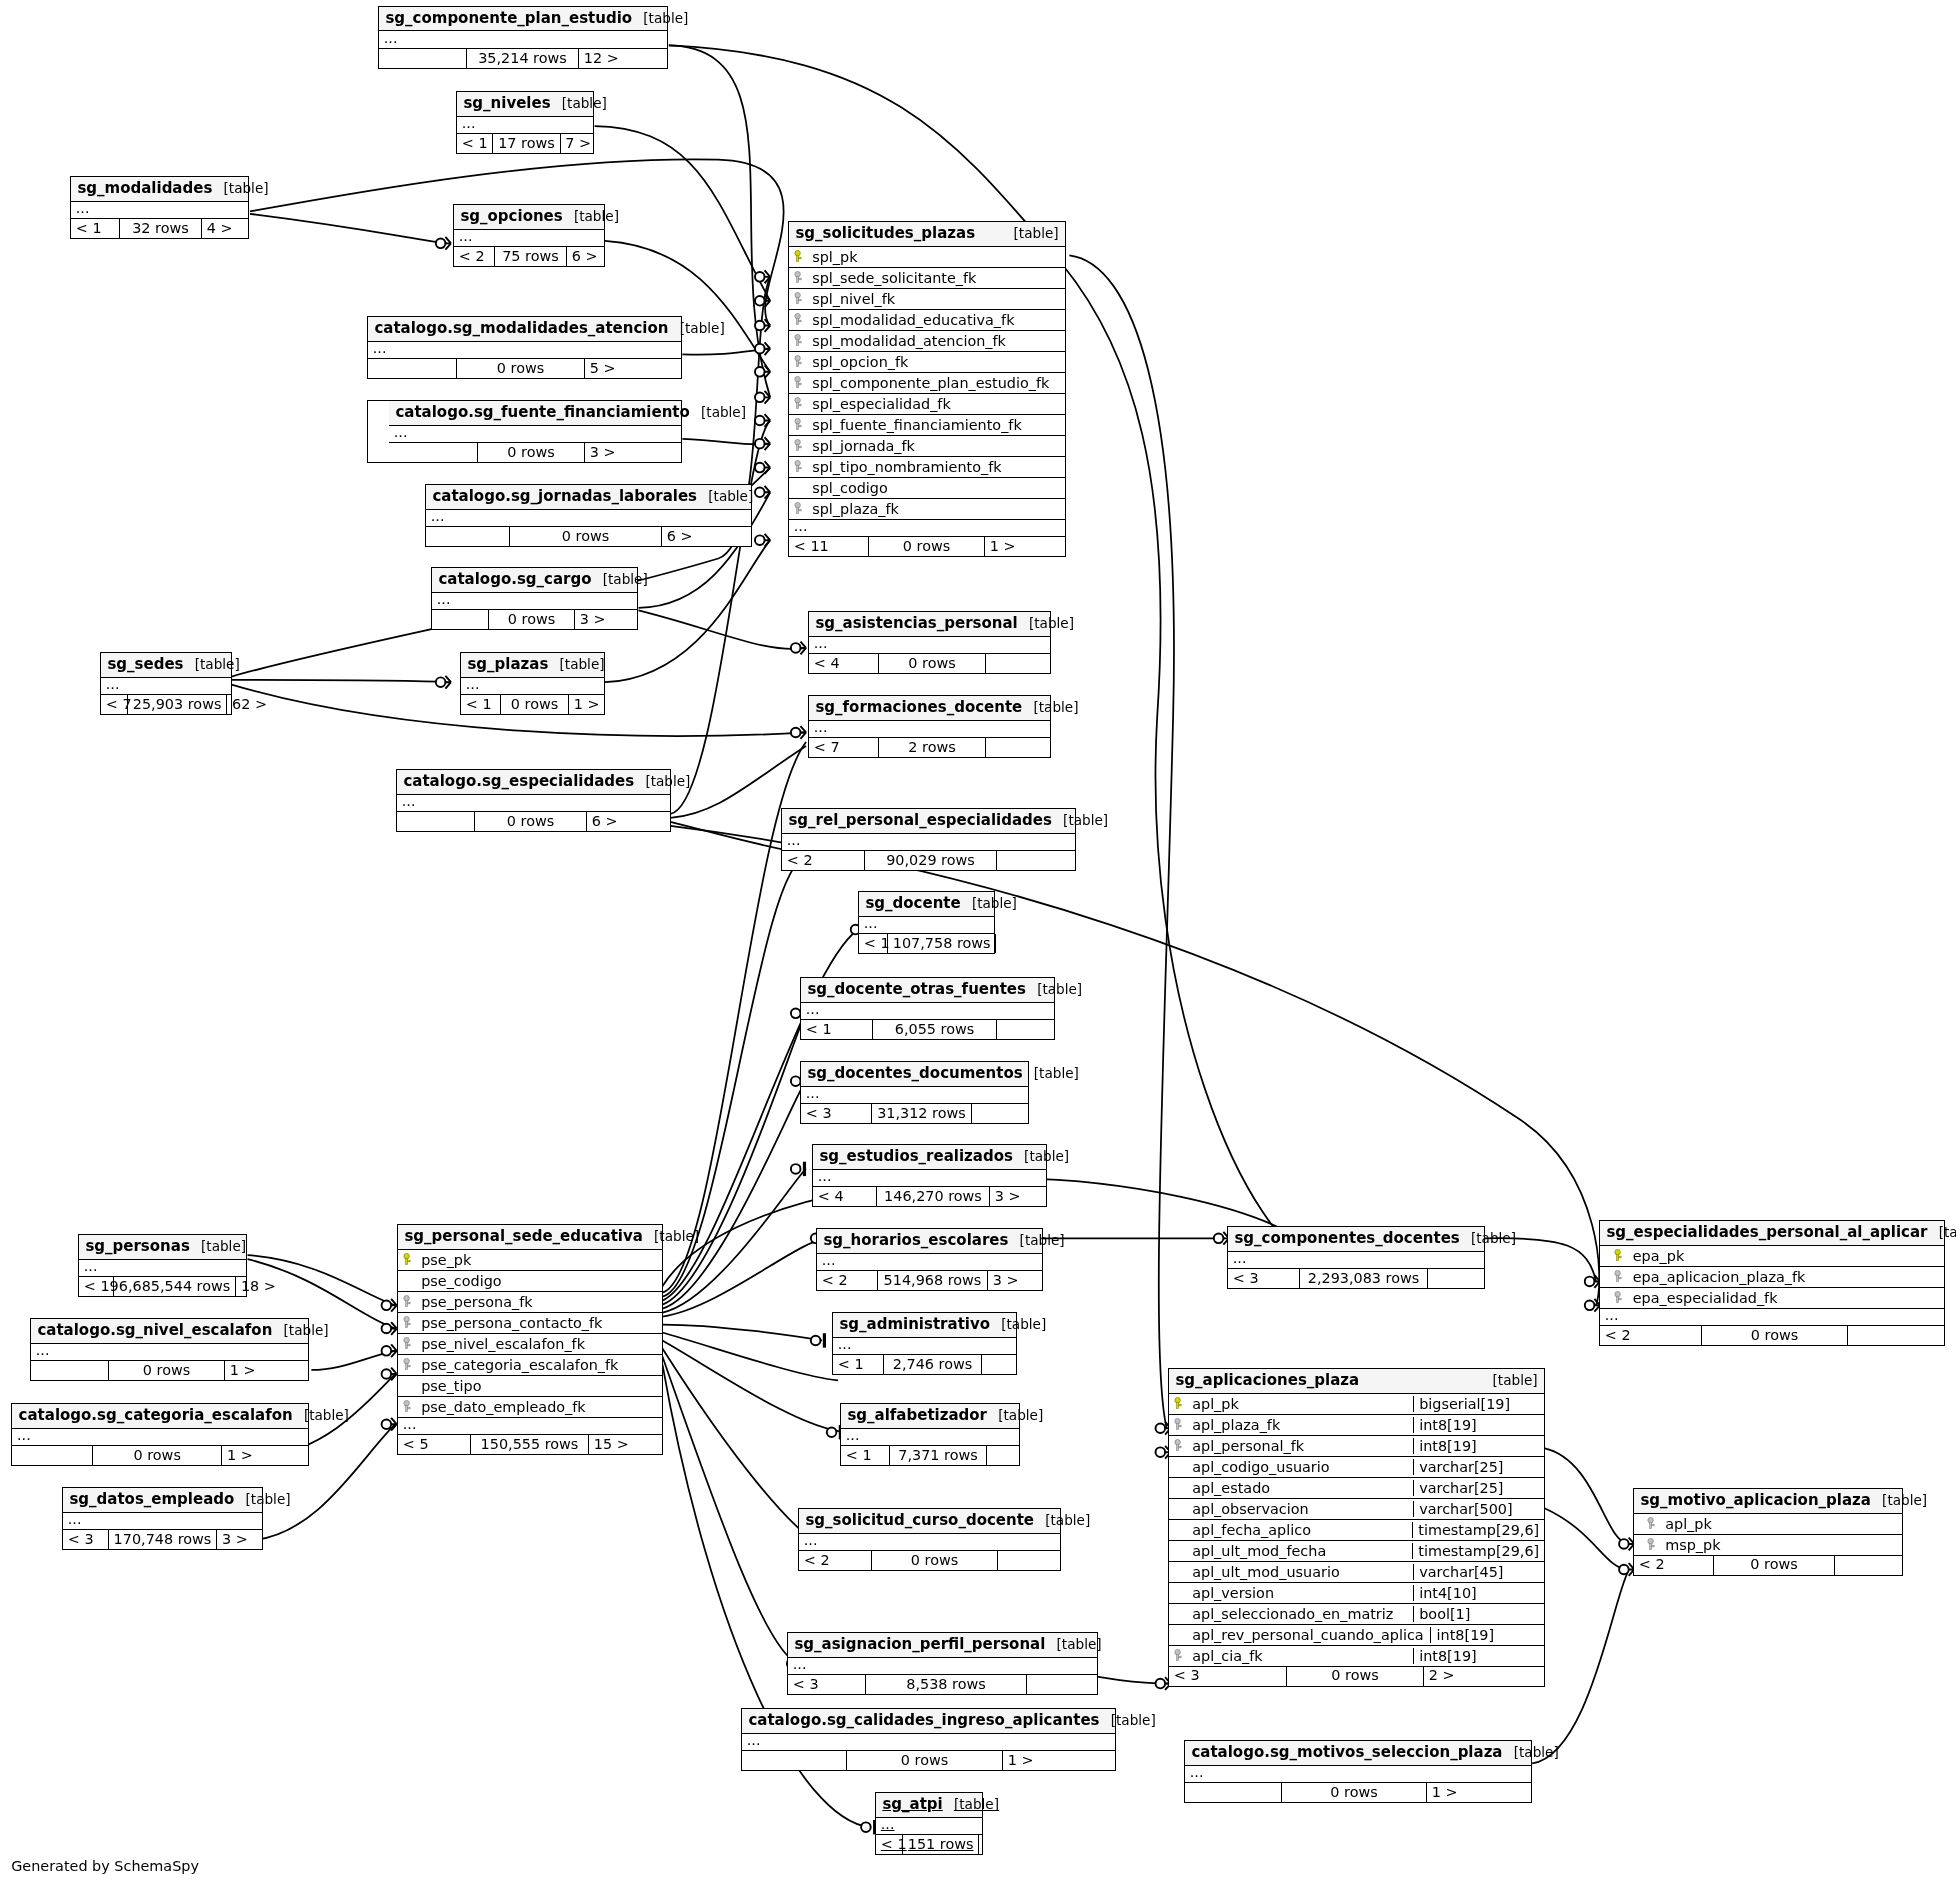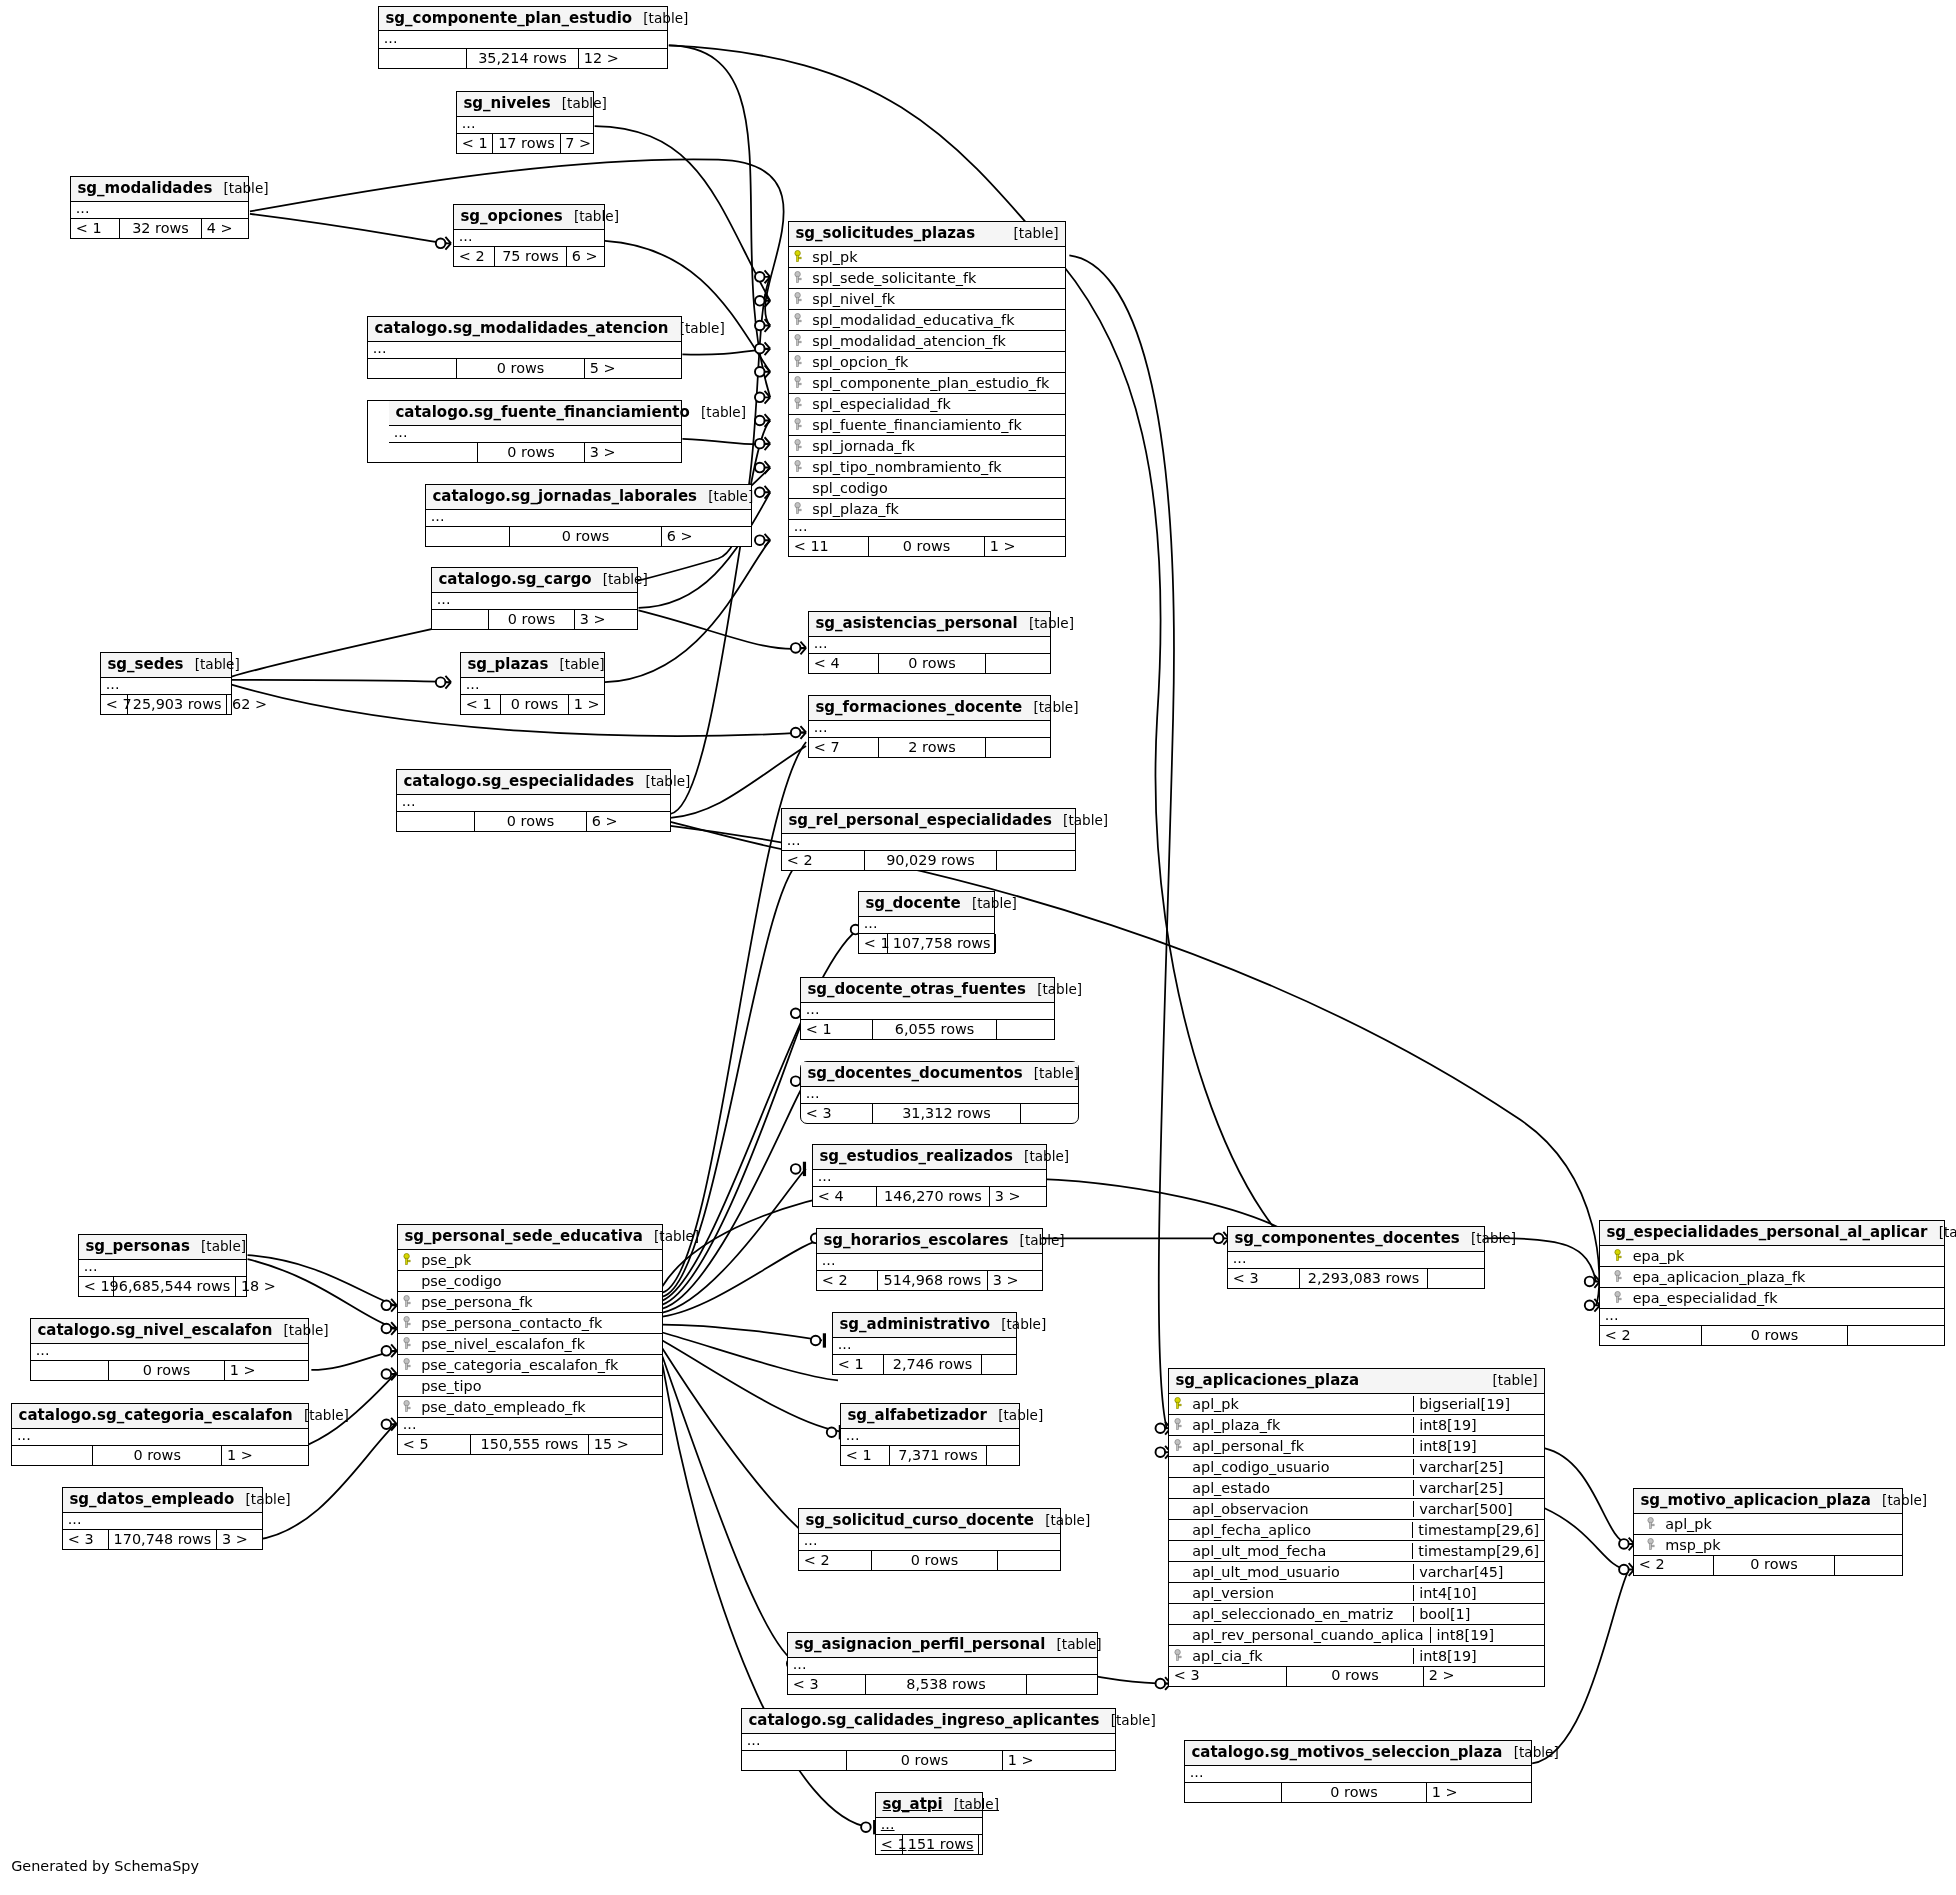--- a/index.html
+++ b/index.html
@@ -494,21 +494,21 @@
     <span class="ttag">[table]</span>
   </div>
   <div class="dots">...</div>
   <div class="foot">
     <div class="f1" style="width:72px">&lt; 1</div>
     <div class="f2">6,055 rows</div>
     <div class="f3 nb" style="width:57px"></div>
   </div>
 </div>
 
-<div class="tbl" style="left:800px;top:1061px;width:279px;border-radius:7px;">
+<div class="tbl" style="left:800px;top:1061px;width:229px;">
   <div class="hdr">
     <span class="tname">sg_docentes_documentos</span>
     <span class="ttag">[table]</span>
   </div>
   <div class="dots">...</div>
   <div class="foot">
     <div class="f1" style="width:72px">&lt; 3</div>
     <div class="f2">31,312 rows</div>
     <div class="f3 nb" style="width:57px"></div>
   </div>

